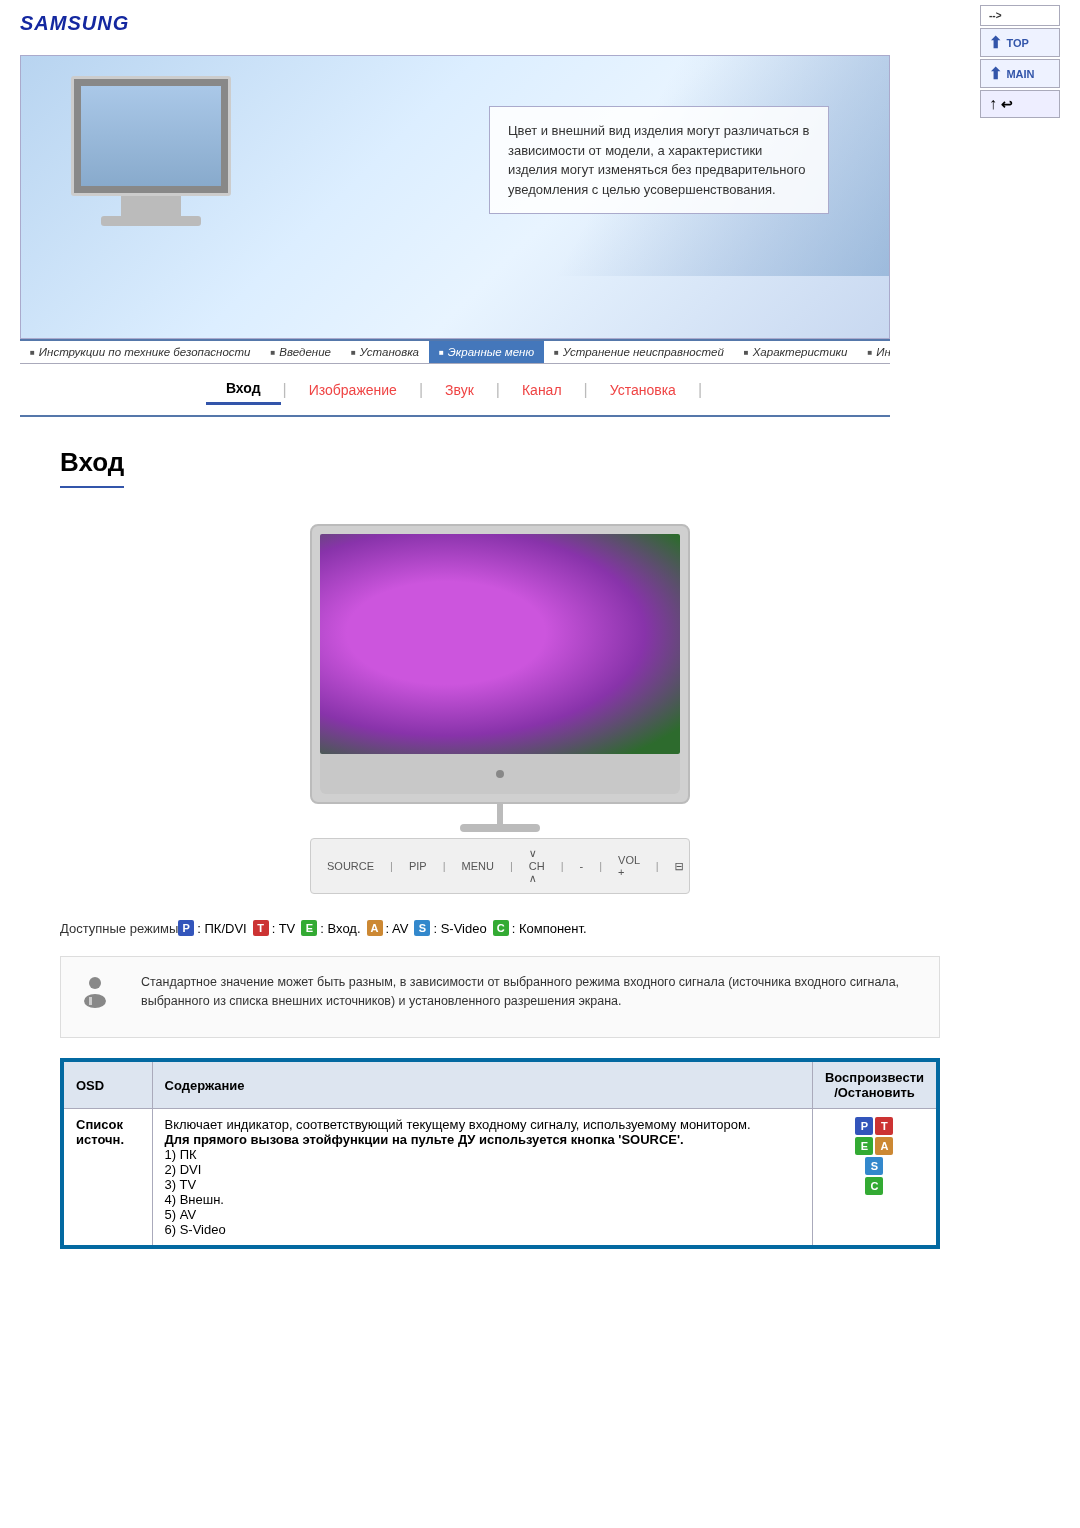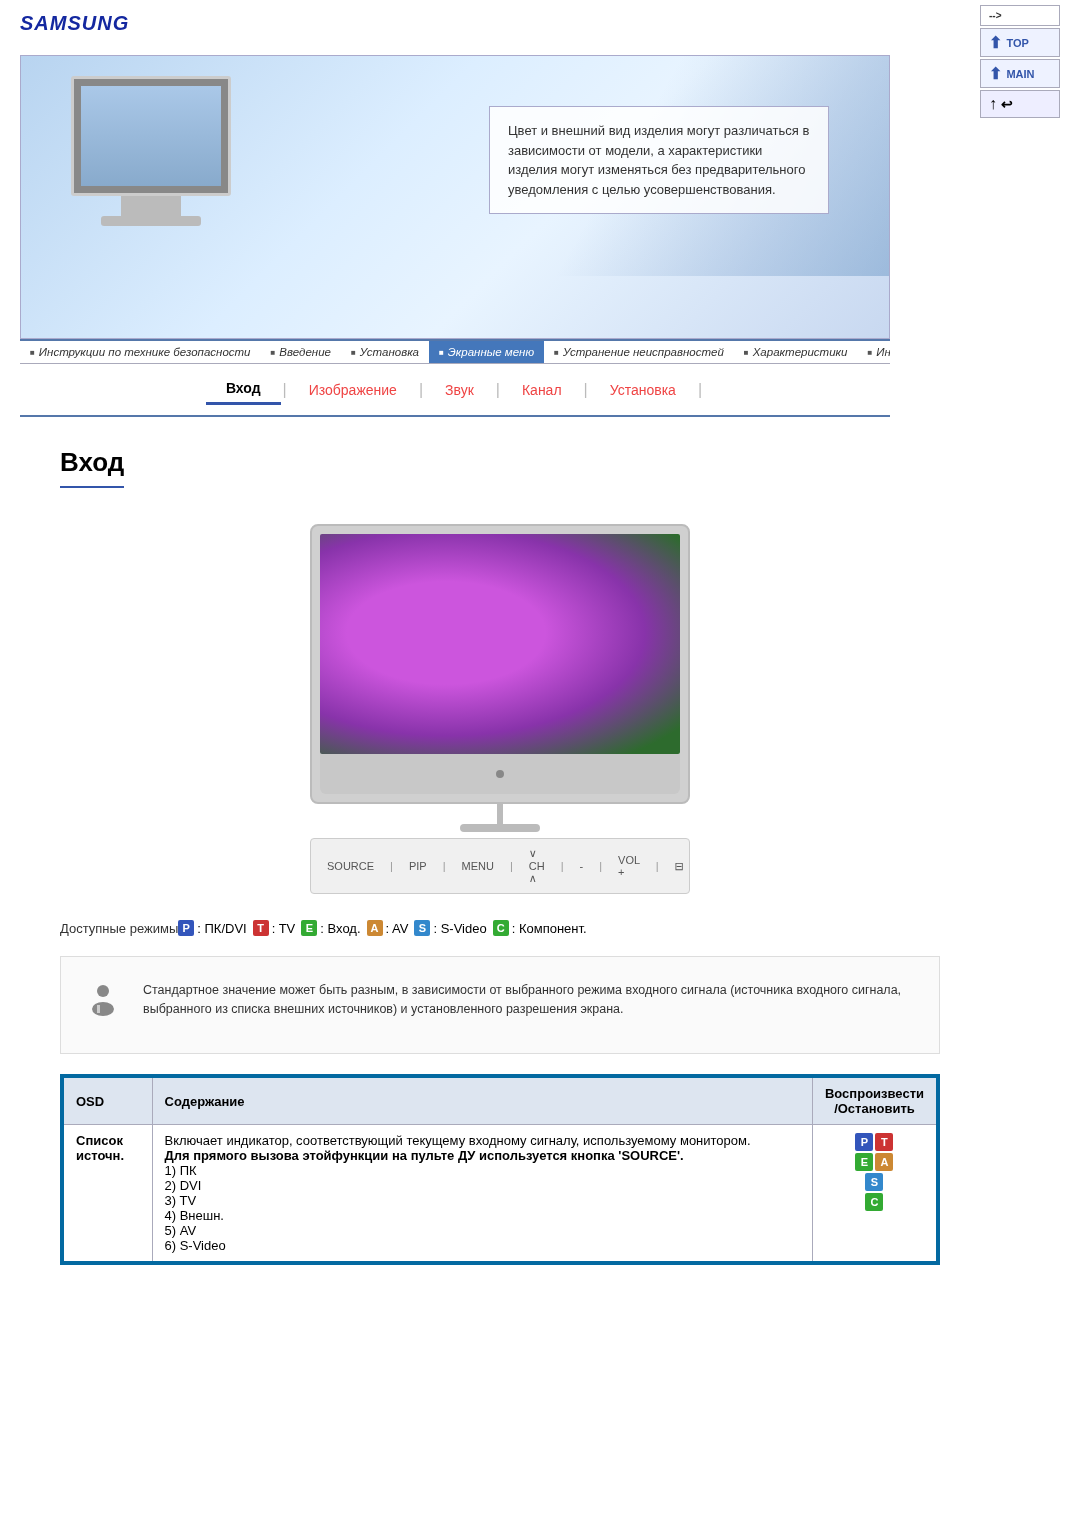--- a/index.html
+++ b/index.html
@@ -57,21 +57,21 @@
     .mode-badge { display: inline-flex; align-items: center; gap: 3px; margin-right: 6px; }
     .mode-icon { display: inline-block; width: 16px; height: 16px; text-align: center; line-height: 16px; font-size: 11px; font-weight: bold; color: #fff; border-radius: 2px; }
     .mode-icon.p { background: #3355bb; }
     .mode-icon.t { background: #cc3333; }
     .mode-icon.e { background: #33aa33; }
     .mode-icon.a { background: #cc8833; }
     .mode-icon.s { background: #3388cc; }
     .mode-icon.c { background: #33aa33; }
 
     
-    .note-box { display: flex; align-items: flex-start; gap: 22px; margin: 12px 0 20px 0; padding: 24px; border: 1px solid #ddd; background: #fafafa; font-size: 12.5px; color: #333; line-height: 1.5; }
+    .note-box { display: flex; align-items: flex-start; gap: 28px; margin: 12px 0 20px 0; padding: 16px; border: 1px solid #ddd; background: #fafafa; font-size: 12.5px; color: #333; line-height: 1.5; }
     .note-icon { font-size: 28px; color: #888; min-width: 36px; }
 
     
     .data-table { width: 100%; border-collapse: collapse; font-size: 13px; border: 4px solid #0369a1; }
     .data-table th { background: #dde5f0; padding: 8px 12px; text-align: left; font-weight: bold; border: 1px solid #aab; }
     .data-table td { padding: 8px 12px; border: 1px solid #aab; vertical-align: top; }
     .data-table .col1 { width: 90px; font-weight: bold; }
     .data-table .col2 { }
     .data-table .col3 { width: 120px; text-align: center; }
 

